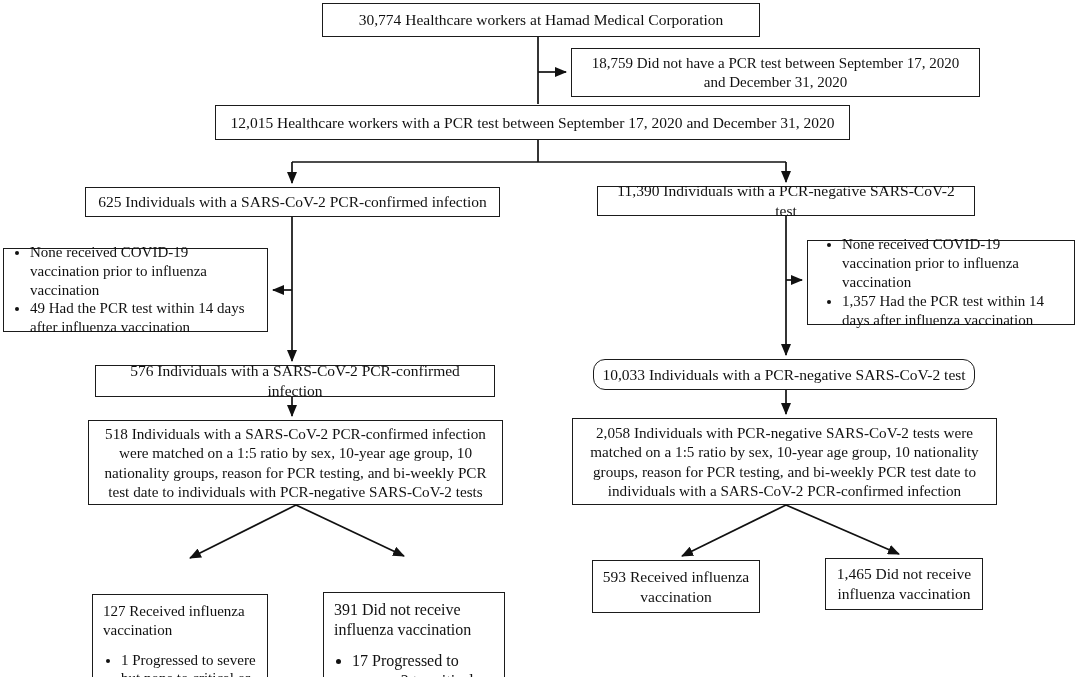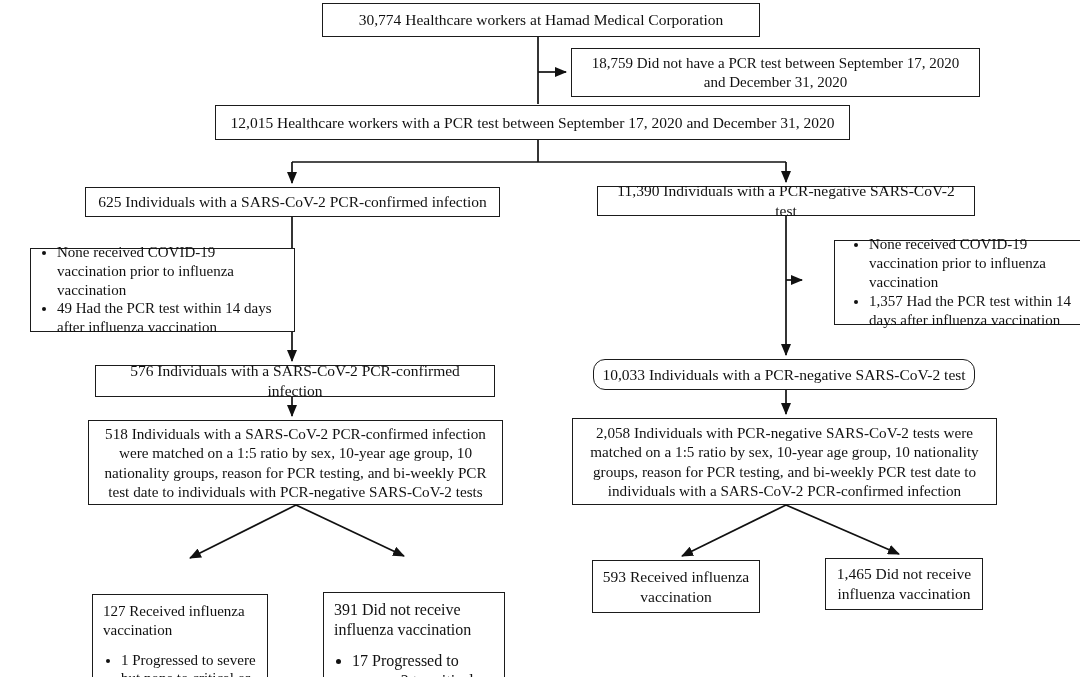--- a/index.html
+++ b/index.html
@@ -23,21 +23,20 @@
     justify-content:center;
     text-align:center;
     padding:2px 8px;
   }
   .box.listbox{
     flex-direction:column;
     align-items:flex-start;
     justify-content:center;
     text-align:left;
     padding:3px 6px 3px 4px;
-    margin-left:27px;
   }
   .box.stackbox{
     flex-direction:column;
     align-items:flex-start;
     justify-content:flex-start;
     text-align:left;
     padding:7px 4px 4px 10px;
     line-height:1.25;
     margin-top:32px;
   }

